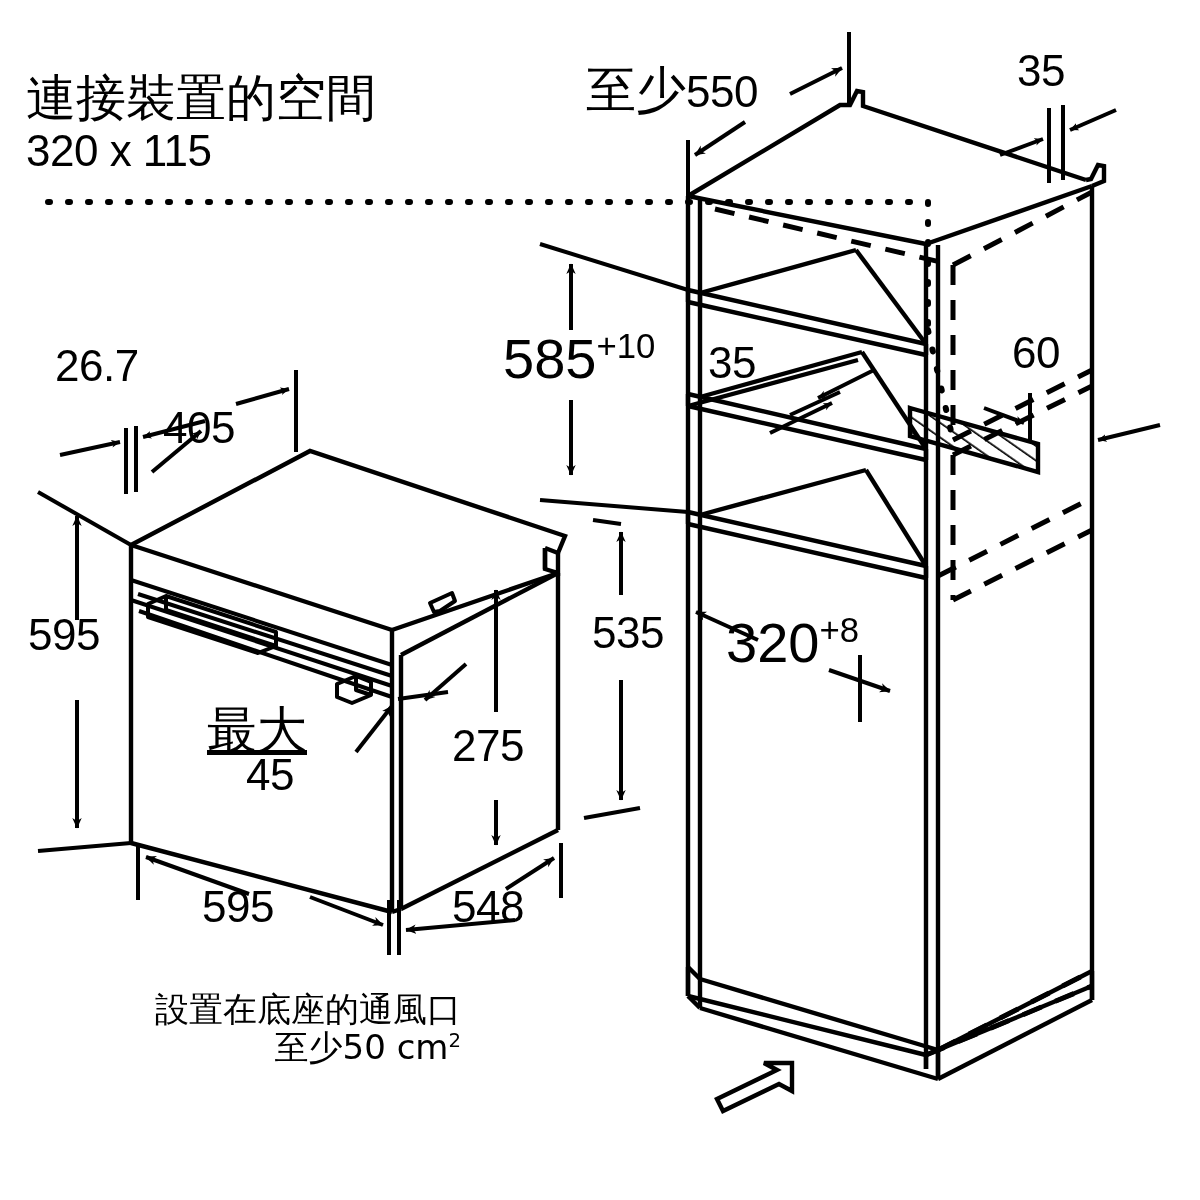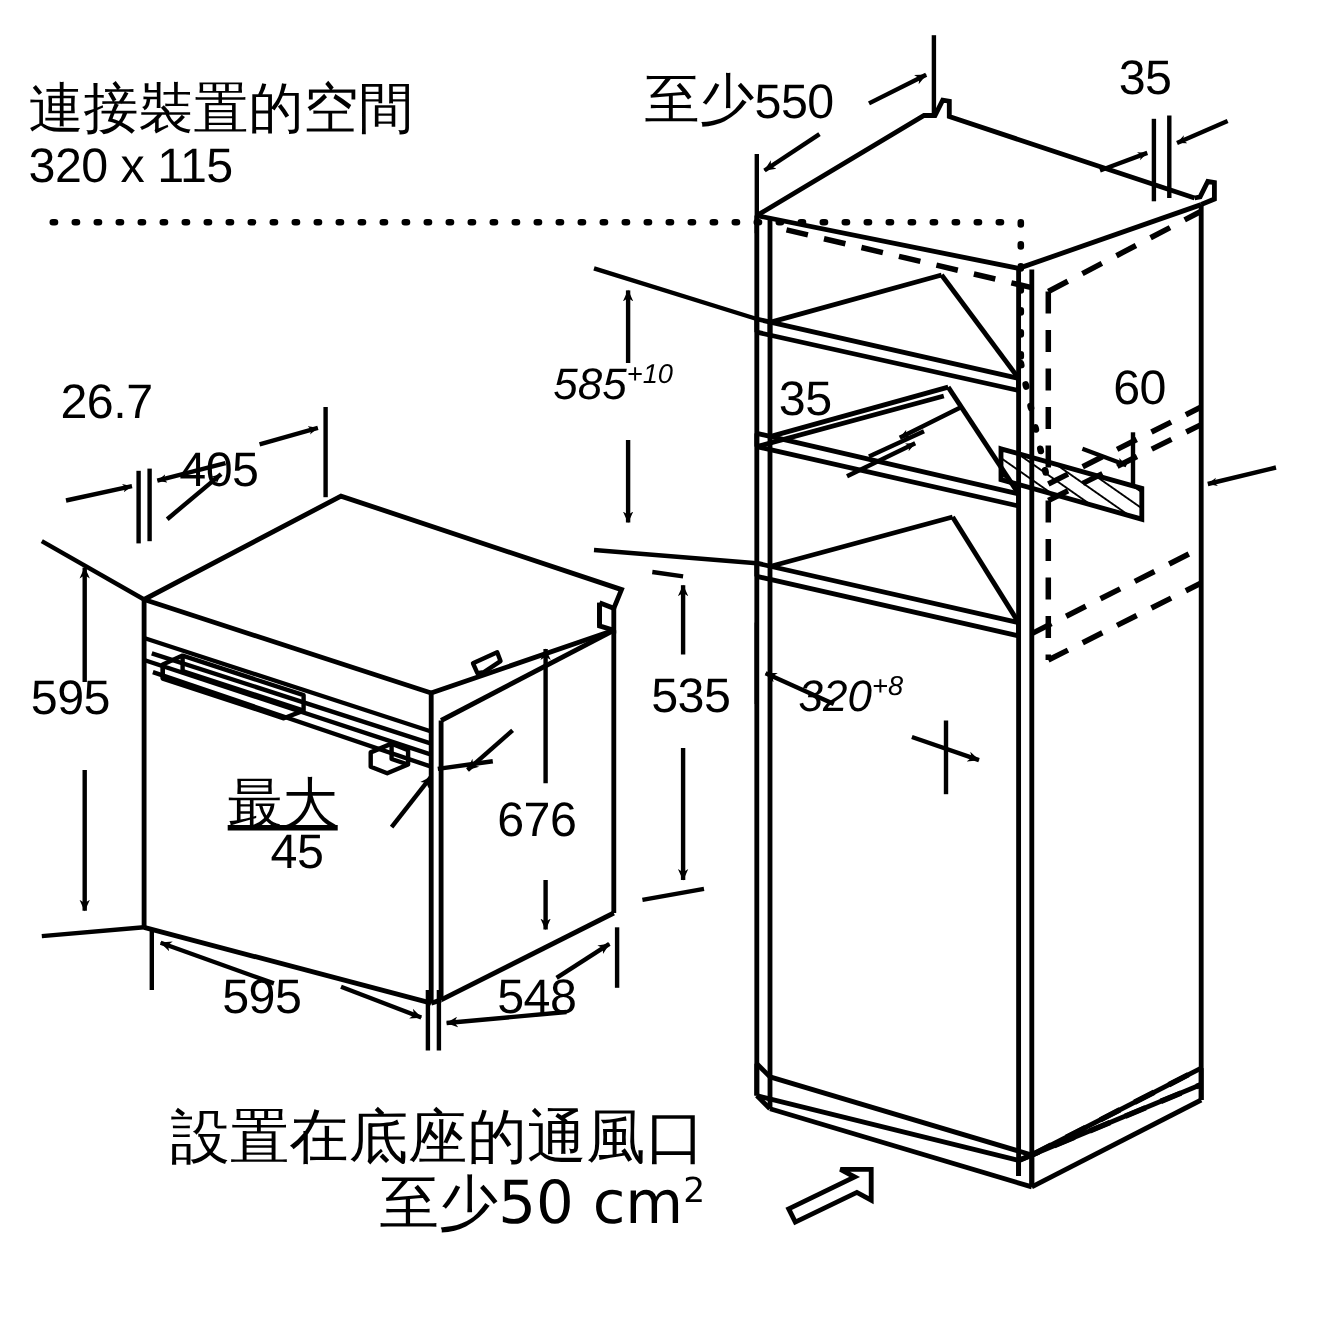--- a/index.html
+++ b/index.html
@@ -32,33 +32,32 @@
     font-size: 44px;
     letter-spacing: -0.5px;
   }
   .cjk {
     font-family: "DejaVu Sans", "Liberation Sans", sans-serif;
     font-size: 50px;
     font-weight: 400;
   }
   .cjk-big {
     font-family: "DejaVu Sans", "Liberation Sans", sans-serif;
-    font-size: 54px;
-    margin-top: 14px;
+    font-size: 34px;
   }
   .sup {
     font-size: 0.62em;
     vertical-align: super;
     letter-spacing: 0;
   }
   .sup2 {
     font-size: 0.58em;
     vertical-align: super;
   }
-  .mixed { font-size: 40px; font-style: italic; }
+  .mixed { font-size: 56px; }
   .stack { line-height: 1.12; }
 </style>
 </head>
 <body>
 
 <div id="sheet">
 
   <svg id="drawing" viewBox="0 0 1200 1200">
     <defs>
       <marker id="ah" markerWidth="11" markerHeight="11" refX="10" refY="5.5" orient="auto" markerUnits="userSpaceOnUse">
@@ -306,21 +305,21 @@
     <div>連接裝置的空間</div>
     <div class="num" style="font-family:'Liberation Sans',sans-serif;">320 x 115</div>
   </div>
 
   <div class="lbl num" style="left:55px; top:343px;">26.7</div>
 
   <div class="lbl num" style="left:163px; top:405px;">405</div>
 
   <div class="lbl num" style="left:28px; top:612px;">595</div>
 
-  <div class="lbl num" style="left:452px; top:723px;">676</div>
+  <div class="lbl num" style="left:452px; top:723px;">275</div>
 
   <div class="lbl num" style="left:592px; top:610px;text-align:center;">535</div>
 
   <div class="lbl num" style="left:202px; top:884px;">595</div>
 
   <div class="lbl num" style="left:452px; top:884px;">548</div>
 
   <div class="lbl cjk" style="left:207px; top:704px;text-decoration:underline;">最大</div>
   <div class="lbl num" style="left:246px; top:752px;">45</div>
 

